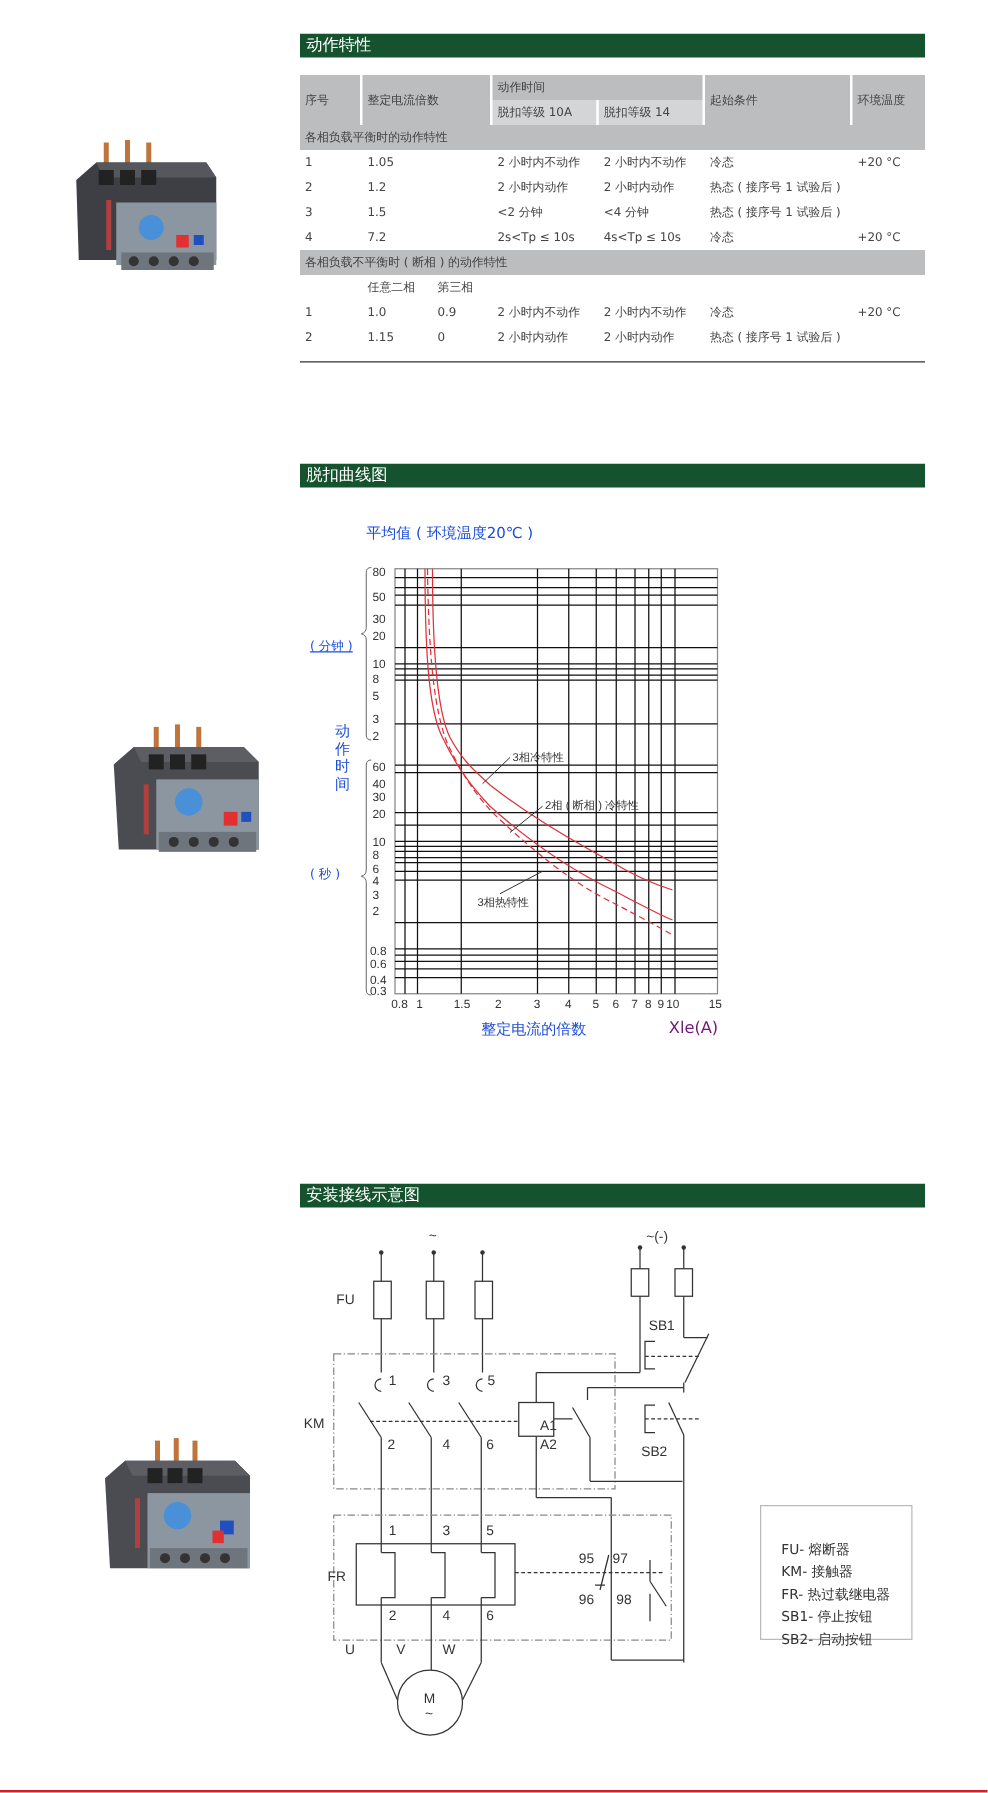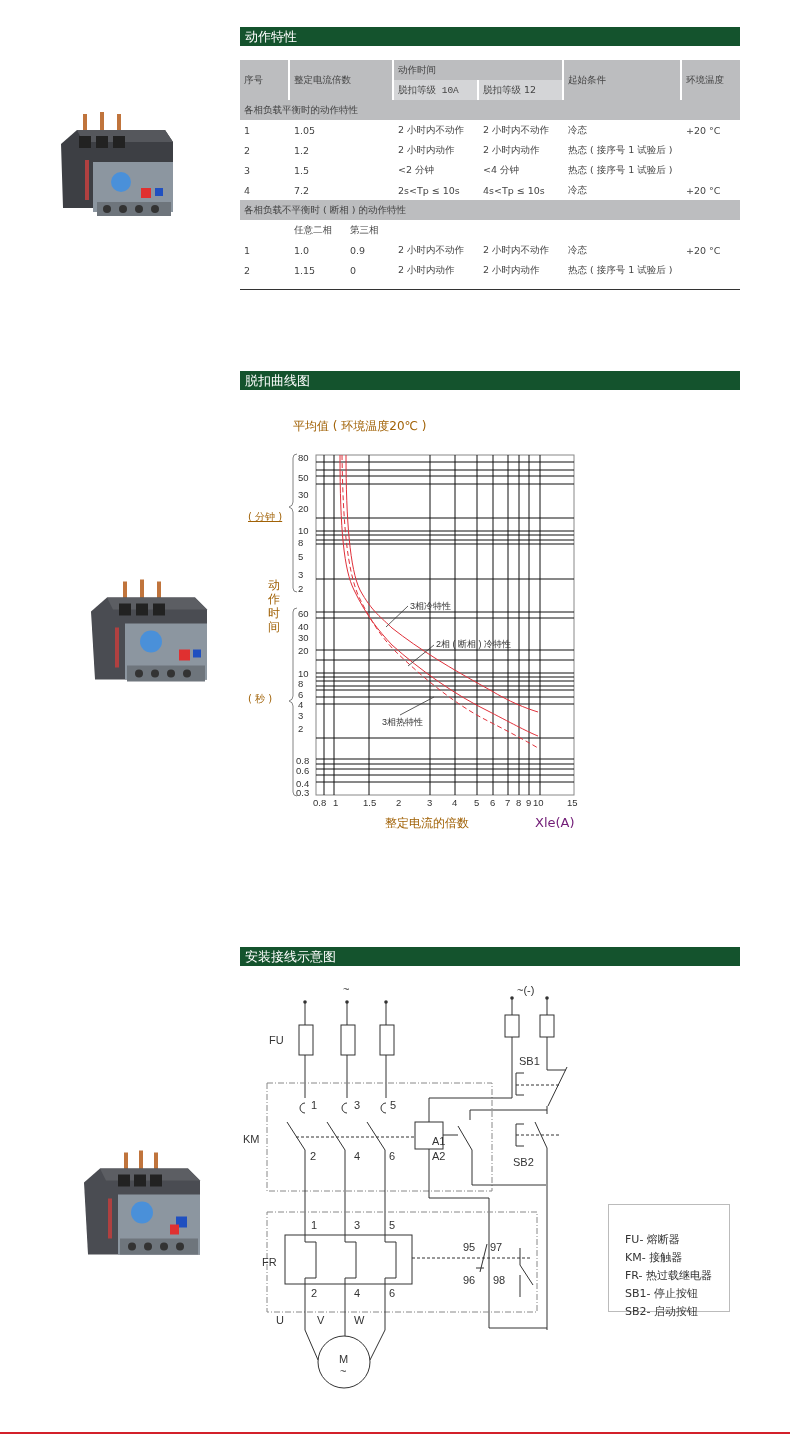--- a/index.html
+++ b/index.html
@@ -6,21 +6,21 @@
   body { width:790px; height:1434px; position:relative; overflow:hidden; font-family:"DejaVu Sans","Liberation Sans",sans-serif; color:#333; }
   .abs { position:absolute; }
   .section-bar { position:absolute; left:240px; width:500px; height:19px; background:#14532d; color:#fff; font-size:13px; line-height:19px; padding-left:5px; box-sizing:border-box; }
   .product { position:absolute; }
   table.spec { position:absolute; left:240px; top:60px; width:500px; border-collapse:separate; border-spacing:2px 0; font-size:9.5px; color:#444; }
   table.spec td { padding:0 4px; height:20px; white-space:nowrap; }
   .hd { background:#bcbdbf; }
   .hd2 { background:#d4d5d7; }
   .grp td { background:#bcbdbf; }
   .bottom-line { position:absolute; left:240px; top:289px; width:500px; height:1px; background:#333; }
-  .chart-txt { position:absolute; font-size:10px; color:#a16207; white-space:nowrap; }
+  .chart-txt { position:absolute; font-size:10px; color:#1d4ed8; white-space:nowrap; }
   .legend-box { position:absolute; left:608px; top:1204px; width:122px; height:108px; border:1px solid #bbb; box-sizing:border-box; padding:26px 0 0 16px; font-size:11px; line-height:18px; color:#333; }
   .diag-txt { position:absolute; font-size:11px; color:#333; font-family:"Liberation Sans",sans-serif; }
   .footer-line { position:absolute; left:0; top:1432px; width:790px; height:2px; background:#d3202a; }
 </style>
 </head>
 <body>
 
 <div class="section-bar" style="top:27px;">动作特性</div>
 
 <svg class="product" style="left:55px; top:112px;" width="130" height="110" viewBox="0 0 130 110">
@@ -47,22 +47,22 @@
 <table class="spec" style="left:238px; width:504px;">
   <tbody>
       <tr>
     <td class="hd" rowspan="2" style="width:40px;">序号</td>
     <td class="hd" rowspan="2" colspan="2" style="width:96px;">整定电流倍数</td>
     <td class="hd" colspan="2">动作时间</td>
     <td class="hd" rowspan="2" style="width:108px;">起始条件</td>
     <td class="hd" rowspan="2" style="width:50px;">环境温度</td>
   </tr>
   <tr>
-    <td class="hd2" style="width:75px;font-family:Liberation Mono, monospace;">脱扣等级 10A</td>
-    <td class="hd2" style="width:75px;">脱扣等级 12</td>
+    <td class="hd2" style="width:75px;">脱扣等级 10A</td>
+    <td class="hd2" style="width:75px;">脱扣等级 14</td>
   </tr>
   <tr class="grp">
         <td colspan="7">各相负载平衡时的动作特性</td>
       </tr>
   <tr>
     <td>1</td>
     <td colspan="2">1.05</td>
     <td>2 小时内不动作</td>
     <td>2 小时内不动作</td>
     <td>冷态</td>

